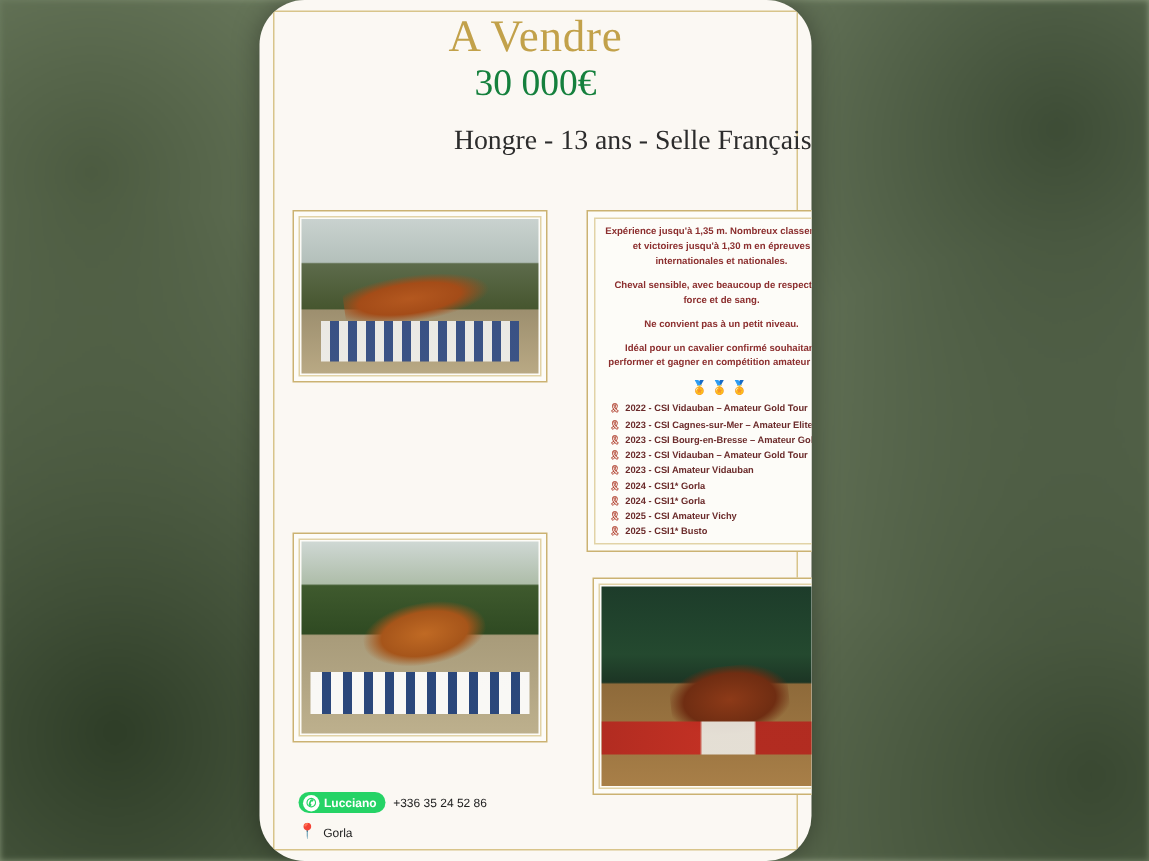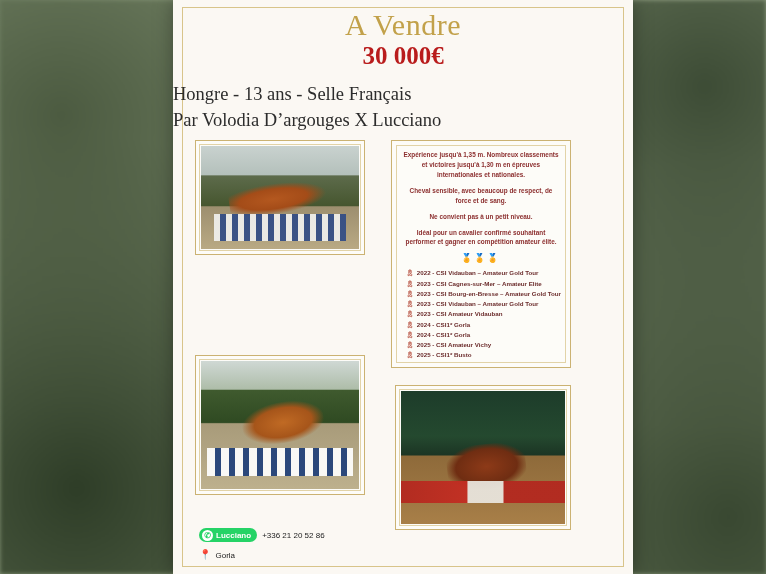--- a/index.html
+++ b/index.html
@@ -29,25 +29,26 @@
       radial-gradient(circle at 92% 15%, rgba(40,55,35,.75), transparent 40%),
       radial-gradient(circle at 10% 85%, rgba(30,45,25,.8), transparent 42%),
       radial-gradient(circle at 95% 90%, rgba(35,50,30,.7), transparent 40%),
       linear-gradient(180deg,#7f8e70 0%,#6b7a5d 100%);
     filter: blur(2px);
   }
   .poster {
     position: absolute;
     left: 173px;
     top: 0;
-    width: 460px;
+    width: 368px;
     height: 574px;
     background: #fbf8f3;
     box-shadow: 0 0 18px rgba(0,0,0,.35);
     overflow: hidden;
+    border-radius: 30px;
   }
   .poster-inner {
     position: absolute;
     inset: 7px 9px 7px 9px;
     border: 1px solid #d8c48a;
   }
   .title {
     position: absolute;
     left: 0; right: 0;
     top: 8px;
@@ -57,27 +58,26 @@
     color: #c2a14a;
     letter-spacing: .5px;
   }
   .price {
     position: absolute;
     left: 0; right: 0;
     top: 42px;
     text-align: center;
     font-family: "Liberation Serif", serif;
     font-size: 25px;
-    color: #b91c1c;
-    font-weight: bold;
+    color: #15803d;
   }
   .subline {
     position: absolute;
     left: 0; right: 0;
-    text-align: left;
+    text-align: right;
     font-family: "Liberation Serif", serif;
     font-size: 18.5px;
     color: #2c2c2c;
   }
   .subline.l1 { top: 84px; }
   .subline.l2 { top: 110px; }
 
   
   .frame {
     position: absolute;
@@ -263,21 +263,20 @@
 
 <div class="screen">
   <div class="bg-blur"></div>
 
   <div class="poster">
     <div class="poster-inner"></div>
 
     <div class="title">A Vendre</div>
     <div class="price">30 000€</div>
     <div class="subline l1">Hongre - 13 ans - Selle Français</div>
-    <div class="subline l2">Par Volodia D’argouges X  Lucciano</div>
 
     <div class="frame" style="left:22px; top:140px; width:170px; height:115px;">
       <div class="inner-line"></div>
       <div class="photo photo1"></div>
     </div>
 
     <div class="frame" style="left:22px; top:355px; width:170px; height:140px;">
       <div class="inner-line"></div>
       <div class="photo photo2"></div>
     </div>
@@ -307,21 +306,21 @@
           <li><span class="rib">🎗</span><span>2025 - CSI1* Busto</span></li>
         </ul>
       </div>
     </div>
 
     <div class="contact">
       <div class="wa-badge">
         <span class="wa-circle">✆</span>
         <span>Lucciano</span>
       </div>
-      <span class="phone">+336 21 20 52 86</span>
+      <span class="phone">+336 35 24 52 86</span>
     </div>
 
     <div class="location">
       <span class="pin">📍</span>
       <span>Gorla</span>
     </div>
   </div>
 </div>
 
 </body></html>

